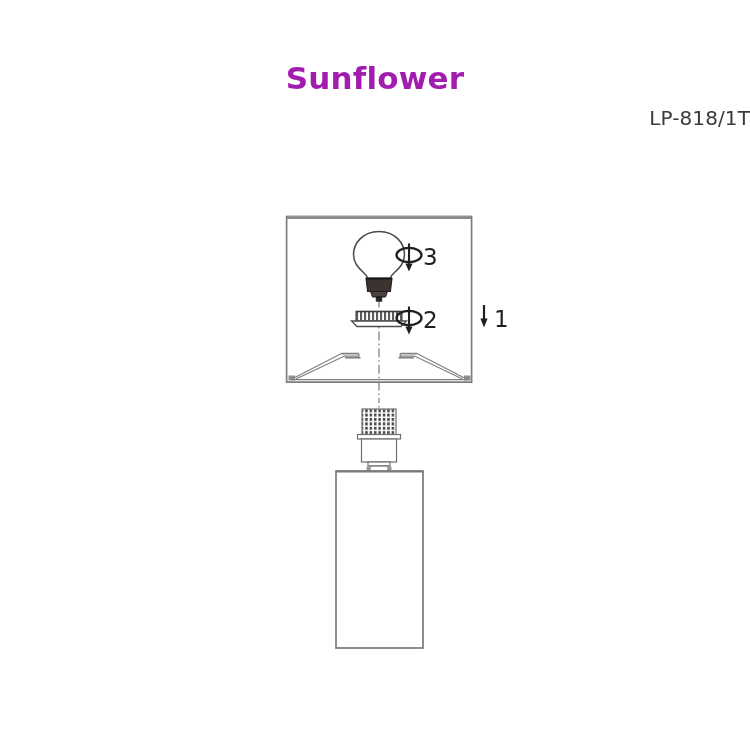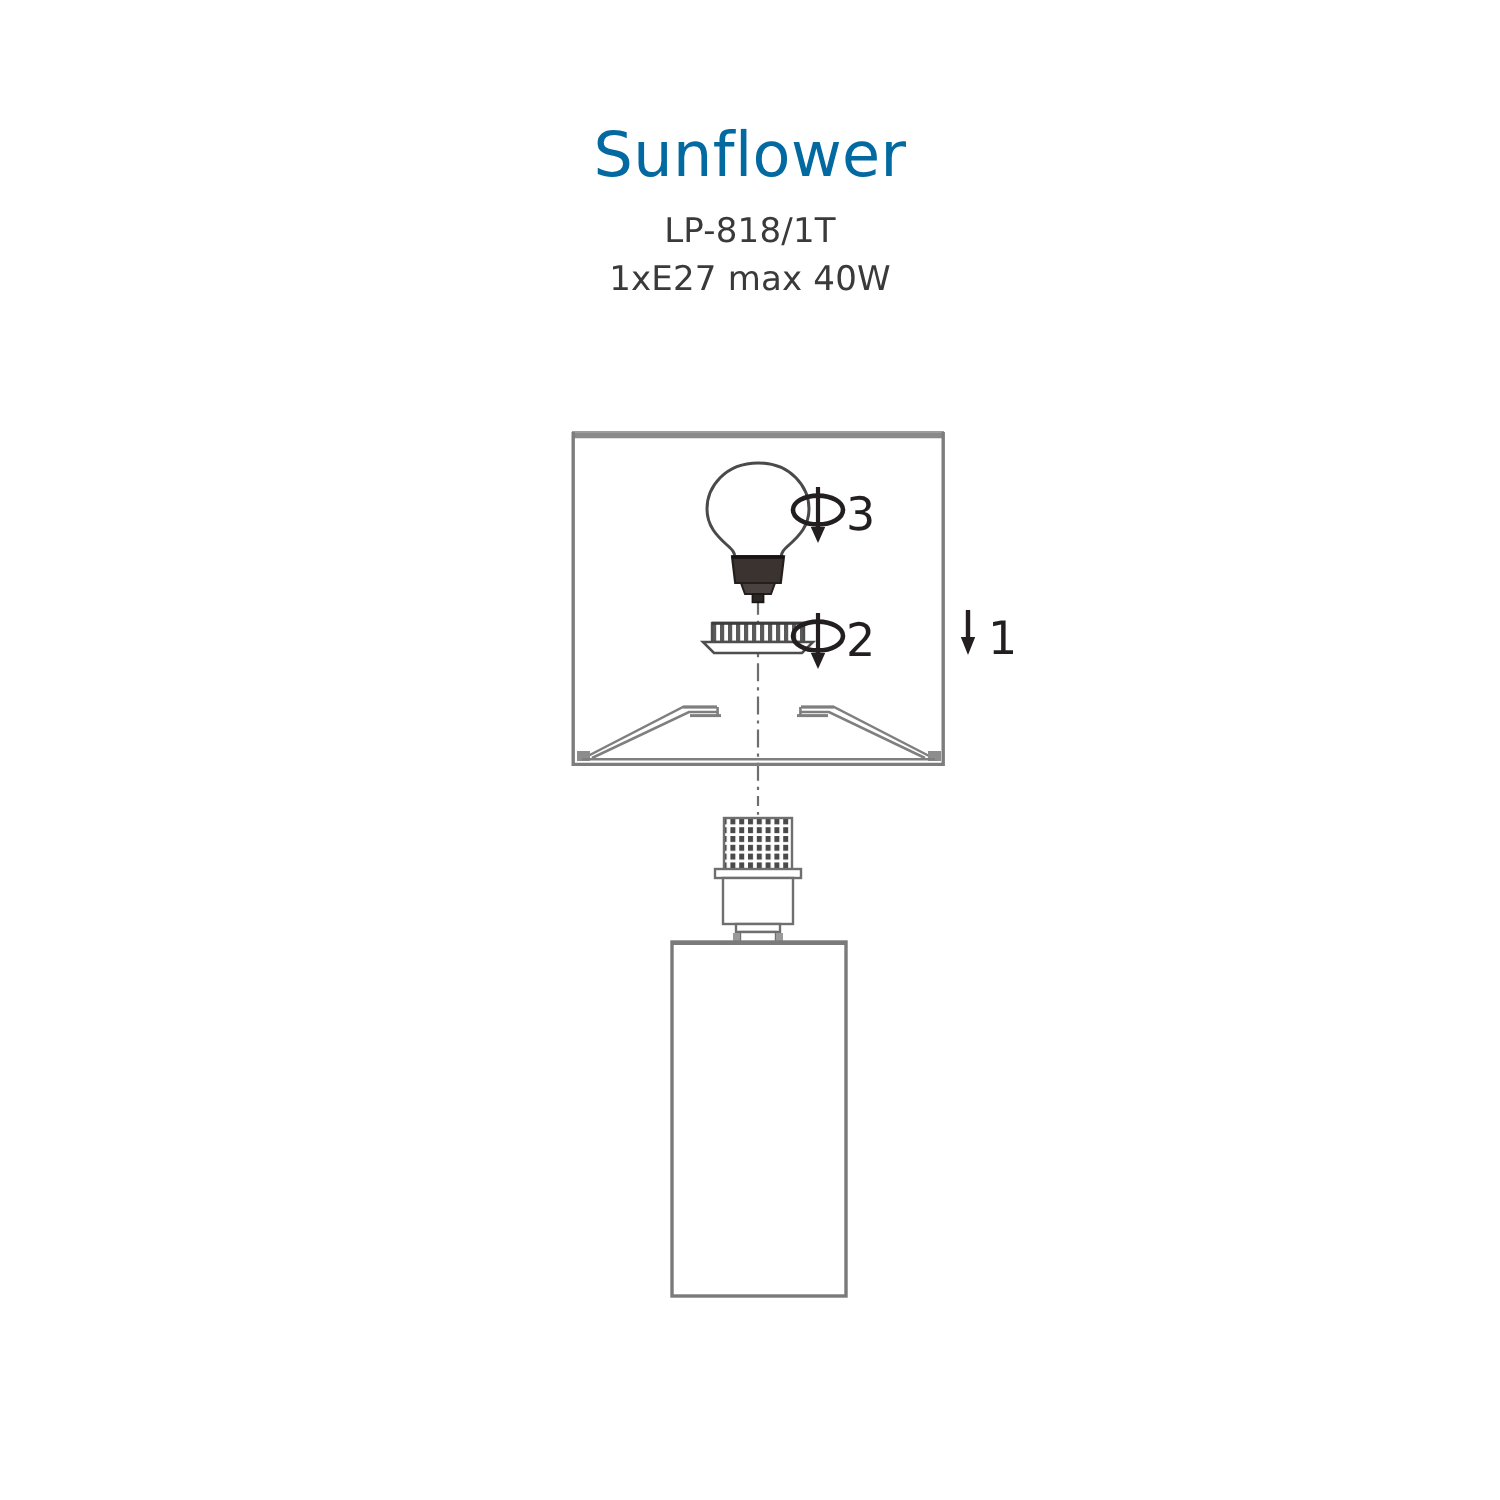--- a/index.html
+++ b/index.html
@@ -27,34 +27,35 @@
   .header {
     position: absolute;
     left: 0;
     top: 62px;
     width: 750px;
     text-align: center;
     pointer-events: none;
   }
   .product-title {
     font-size: 31px;
-    font-weight: normal;
+    font-weight: bold;
     letter-spacing: 0.2px;
-    color: #0369a1;
+    color: #a21caf;
     line-height: 1.05;
     margin: 0 0 9px 0;
     font-family: "DejaVu Sans", sans-serif;
   }
   .spec-line {
-    font-size: 17px;
+    font-size: 20px;
     font-weight: normal;
     color: #3a3a3a;
     line-height: 1.42;
     letter-spacing: 0.1px;
     font-family: "DejaVu Sans", sans-serif;
+    text-align: right;
   }
   
   #drawing {
     position: absolute;
     left: 0;
     top: 0;
     width: 750px;
     height: 750px;
   }
   .step-num {
@@ -64,21 +65,20 @@
   }
 </style>
 </head>
 <body>
 
 <div id="sheet">
 
   <div class="header">
     <div class="product-title">Sunflower</div>
     <div class="spec-line">LP-818/1T</div>
-    <div class="spec-line">1xE27 max 40W</div>
   </div>
 
   <svg id="drawing" viewBox="0 0 750 750" width="750" height="750">
 
     <defs>
 
       <pattern id="knurlHatch" patternUnits="userSpaceOnUse" width="4" height="10">
         <rect x="0" y="0" width="4" height="10" fill="#ffffff"></rect>
         <rect x="0" y="0" width="2.1" height="10" fill="#5a5a5a"></rect>
       </pattern>

